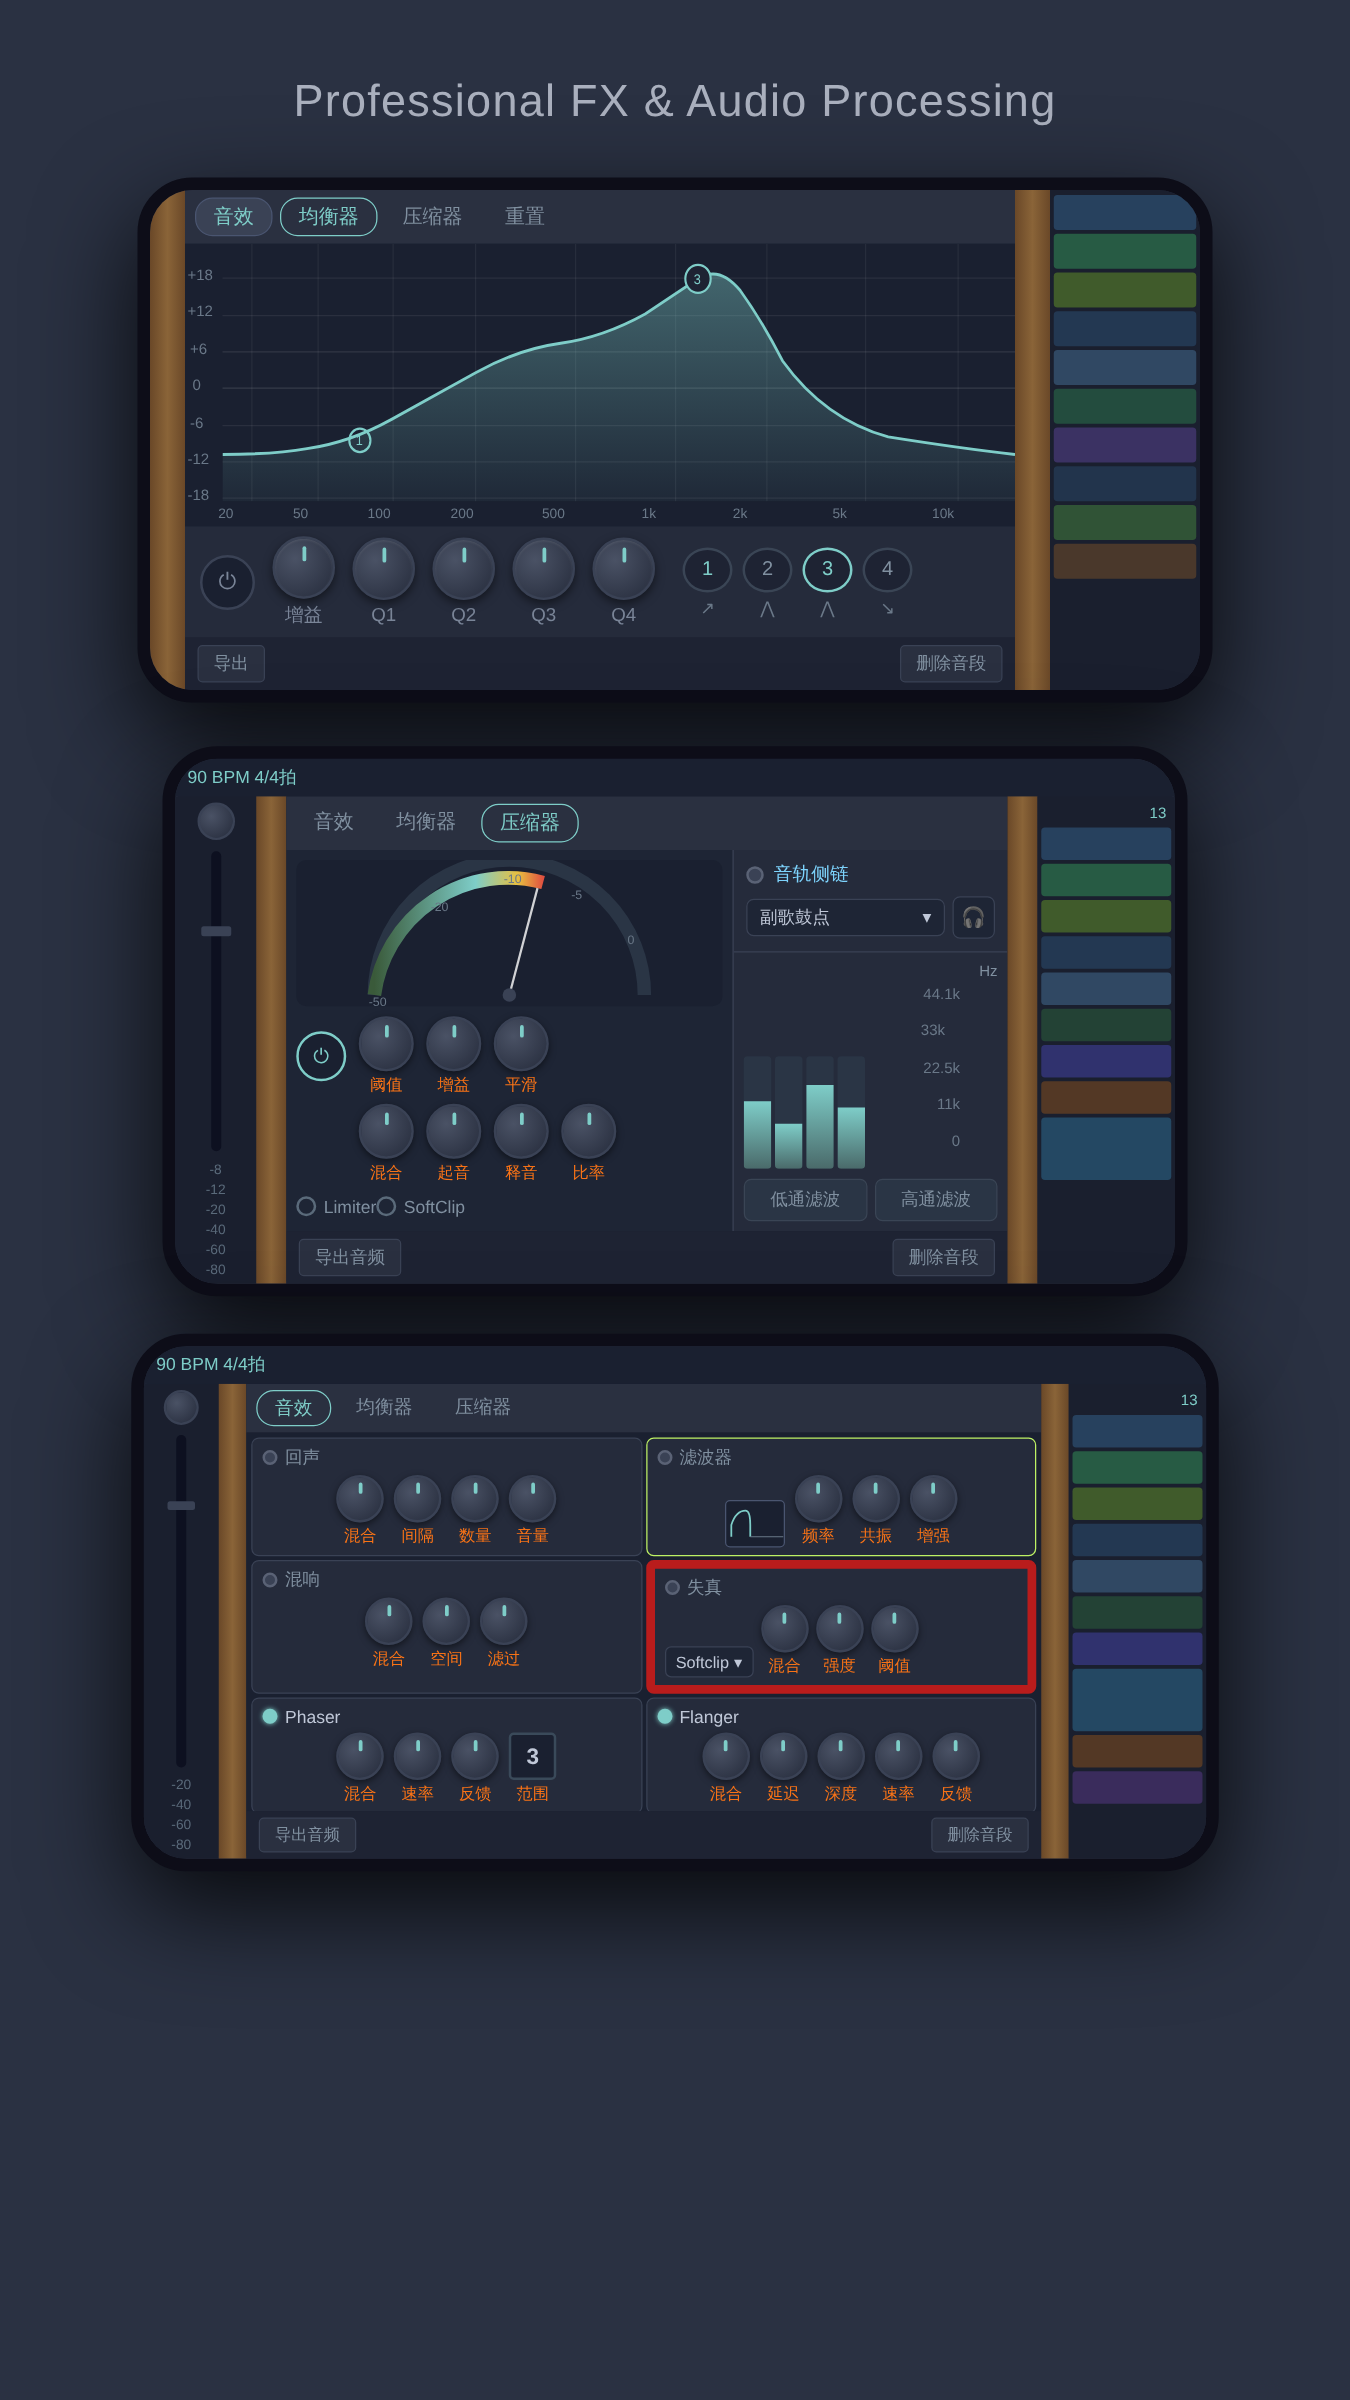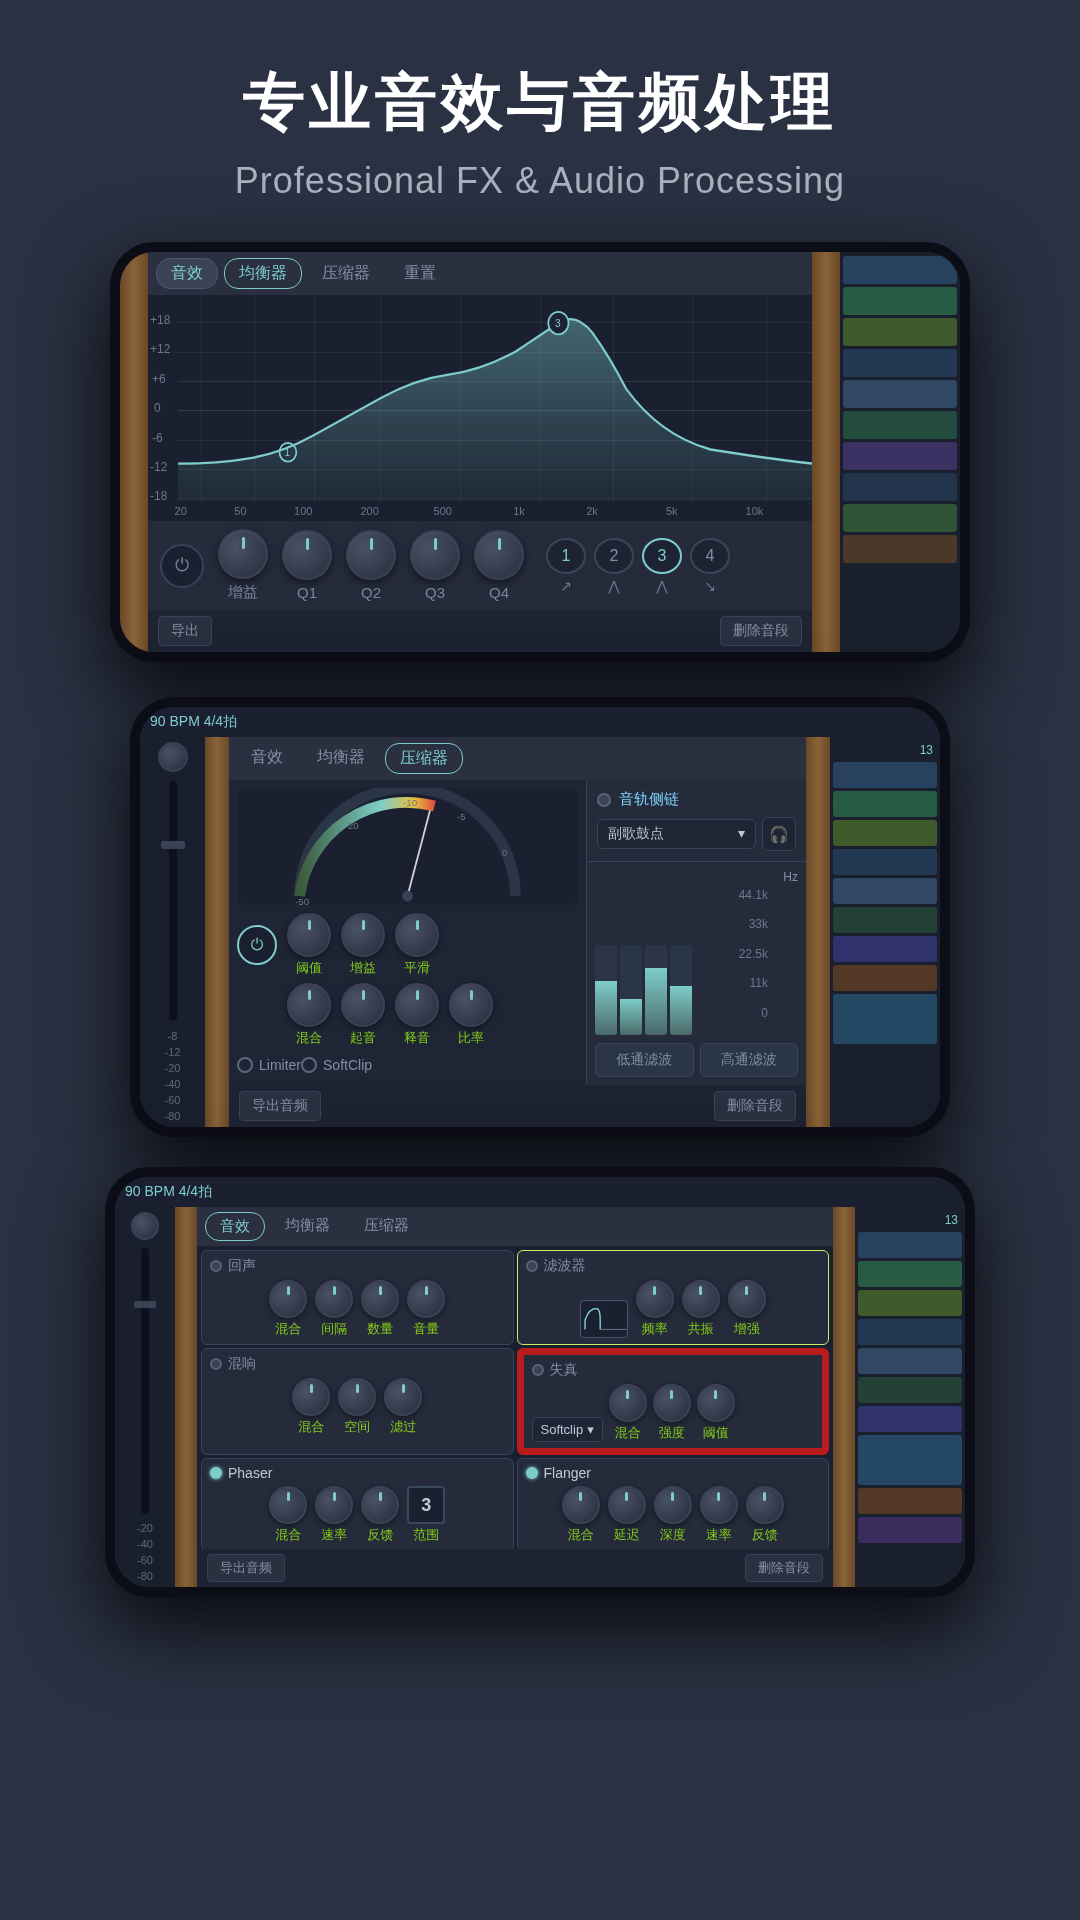--- a/index.html
+++ b/index.html
@@ -103,21 +103,21 @@
       content: '';
       position: absolute;
       top: 4px;
       width: 3px;
       height: 9px;
       background: #7ecdc8;
       border-radius: 2px;
     }
     .label-xs {
       font-size: 13px;
-      color: #84cc16;
+      color: #f97316;
       text-align: center;
       margin-top: 2px;
     }
     .knob-col {
       display: flex;
       flex-direction: column;
       align-items: center;
     }
 
     
@@ -132,21 +132,20 @@
       width: 16px; height: 16px;
       border-radius: 50%;
       border: 2px solid #5a6a7a;
       background: #1e2535;
     }
   </style>
 </head>
 <body>
 
 <div class="header">
-  <div class="header-title-zh">专业音效与音频处理</div>
   <div class="header-title-en">Professional FX &amp; Audio Processing</div>
 </div>
 
 <div style="
   width: 860px; height: 420px; margin: 0 auto;
   border-radius: 44px; border: 10px solid #0d0d18;
   background: #1e2333; position: relative;
   box-shadow: 0 30px 80px rgba(0,0,0,0.8), inset 0 0 0 2px #2a2f40;
   overflow: hidden;
 ">
@@ -440,21 +439,21 @@
               </div>
             </div>
 
             <div style="flex:1; padding:8px; display:flex; flex-direction:column;">
               <div style="display:flex; justify-content:flex-end; margin-bottom:4px;">
                 <span style="font-size:12px; color:#8090a0;">Hz</span>
               </div>
               <div style="display:flex; flex:1; align-items:flex-end; gap:2px; position:relative;">
 
                 <div style="position:absolute; right:30px; top:0; font-size:12px; color:#6a7888;">44.1k</div>
-                <div style="position:absolute; right:30px; top:20%; font-size:12px; color:#6a7888;">33k</div>
+                <div style="position:absolute; right:42px; top:20%; font-size:12px; color:#6a7888;">33k</div>
                 <div style="position:absolute; right:30px; top:40%; font-size:12px; color:#6a7888;">22.5k</div>
                 <div style="position:absolute; right:30px; top:60%; font-size:12px; color:#6a7888;">11k</div>
                 <div style="position:absolute; right:30px; top:80%; font-size:12px; color:#6a7888;">0</div>
 
                 <div style="display:flex; gap:3px; align-items:flex-end; flex:1;">
                   <div style="width:22px; height:90px; background:#2a3545; border-radius:3px; position:relative; overflow:hidden;">
                     <div style="position:absolute; bottom:0; left:0; right:0; background:linear-gradient(to top, #4a6a6a, #7ecdc8); height:60%;"></div>
                   </div>
                   <div style="width:22px; height:90px; background:#2a3545; border-radius:3px; position:relative; overflow:hidden;">
                     <div style="position:absolute; bottom:0; left:0; right:0; background:linear-gradient(to top, #4a6a6a, #7ecdc8); height:40%;"></div>

